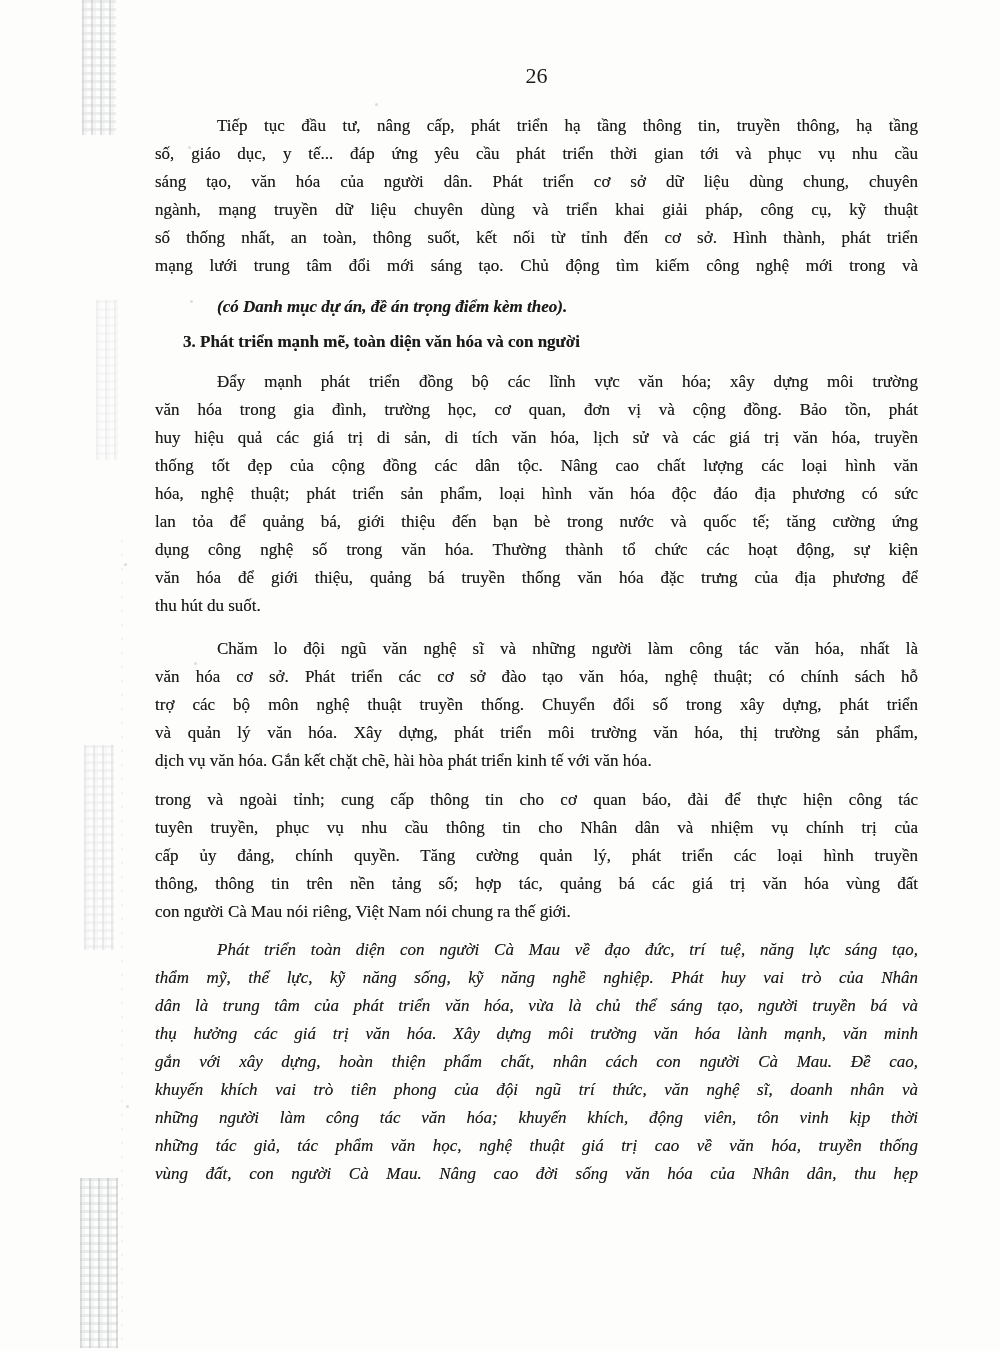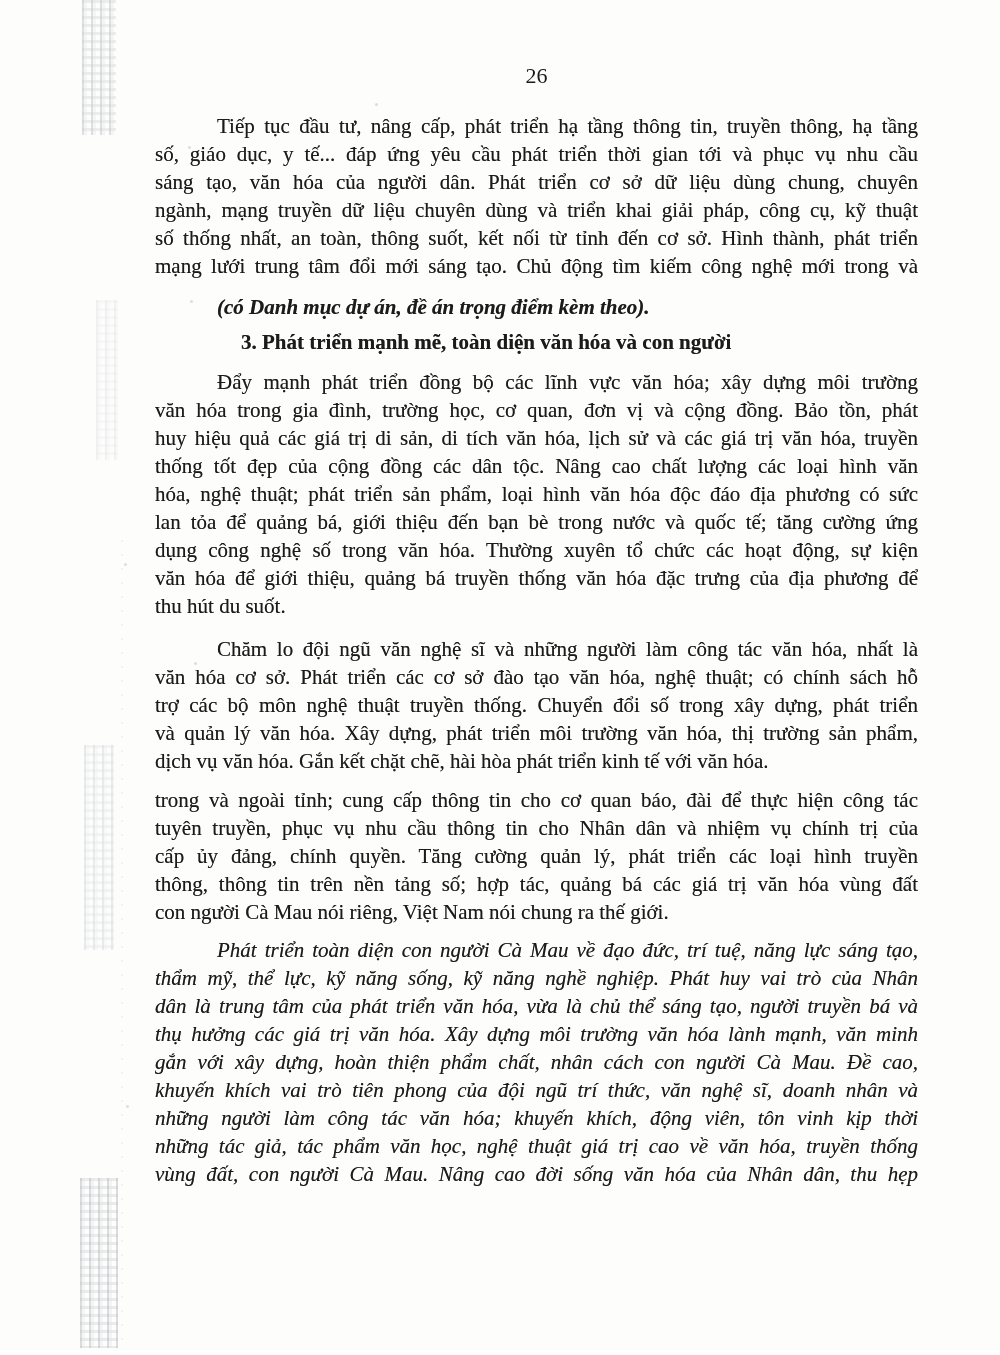--- a/index.html
+++ b/index.html
@@ -12,29 +12,29 @@
     font-family:"Liberation Serif", serif;
     color:#1b1b1b;
   }
   
   .pageno {
     position:absolute; top:62px; left:155px; width:763px;
     text-align:center; font-size:22px; line-height:28px;
   }
   .content {
     position:absolute; top:112px; left:155px; width:763px;
-    font-size:21px; line-height:28px;
+    font-size:17px; line-height:28px;
     text-shadow:0 0 0.5px rgba(20,20,20,0.55);
   }
   .para { margin:0; }
   .line { text-align:justify; text-align-last:justify; }
   .line.first { text-indent:62px; }
   .line.shortlast { text-align-last:left; }
   .note  { font-weight:bold; font-style:italic; margin-left:62px; }
-  .heading { font-weight:bold; margin-left:86px; }
+  .heading { font-weight:bold; margin-left:28px; }
   
   .strip {
     position:absolute;
     filter:blur(0.6px);
     background-image:
       repeating-linear-gradient(90deg,
         rgba(125,131,140,0.55) 0 2px,
         rgba(190,194,200,0.30) 2px 5px,
         rgba(255,255,255,0)    5px 9px),
       repeating-linear-gradient(180deg,
@@ -84,21 +84,21 @@
       </div>
       <div class="note" style="margin-top: 13px;">(có Danh mục dự án, đề án trọng điểm kèm theo).</div>
       <div class="heading" style="margin-top: 7px;">3. Phát triển mạnh mẽ, toàn diện văn hóa và con người</div>
       <div class="para" style="margin-top: 12px;">
         <div class="line first">Đẩy mạnh phát triển đồng bộ các lĩnh vực văn hóa; xây dựng môi trường</div>
         <div class="line">văn hóa trong gia đình, trường học, cơ quan, đơn vị và cộng đồng. Bảo tồn, phát</div>
         <div class="line">huy hiệu quả các giá trị di sản, di tích văn hóa, lịch sử và các giá trị văn hóa, truyền</div>
         <div class="line">thống tốt đẹp của cộng đồng các dân tộc. Nâng cao chất lượng các loại hình văn</div>
         <div class="line">hóa, nghệ thuật; phát triển sản phẩm, loại hình văn hóa độc đáo địa phương có sức</div>
         <div class="line">lan tỏa để quảng bá, giới thiệu đến bạn bè trong nước và quốc tế; tăng cường ứng</div>
-        <div class="line">dụng công nghệ số trong văn hóa. Thường xuyên tổ chức các hoạt động, sự kiện</div>
+        <div class="line">dụng công nghệ số trong văn hóa. Thường thành tổ chức các hoạt động, sự kiện</div>
         <div class="line">văn hóa để giới thiệu, quảng bá truyền thống văn hóa đặc trưng của địa phương để</div>
         <div class="line shortlast">thu hút du suốt.</div>
       </div>
       <div class="para" style="margin-top: 15px;">
         <div class="line first">Chăm lo đội ngũ văn nghệ sĩ và những người làm công tác văn hóa, nhất là</div>
         <div class="line">văn hóa cơ sở. Phát triển các cơ sở đào tạo văn hóa, nghệ thuật; có chính sách hỗ</div>
         <div class="line">trợ các bộ môn nghệ thuật truyền thống. Chuyển đổi số trong xây dựng, phát triển</div>
         <div class="line">và quản lý văn hóa. Xây dựng, phát triển môi trường văn hóa, thị trường sản phẩm,</div>
         <div class="line shortlast">dịch vụ văn hóa. Gắn kết chặt chẽ, hài hòa phát triển kinh tế với văn hóa.</div>
       </div>

